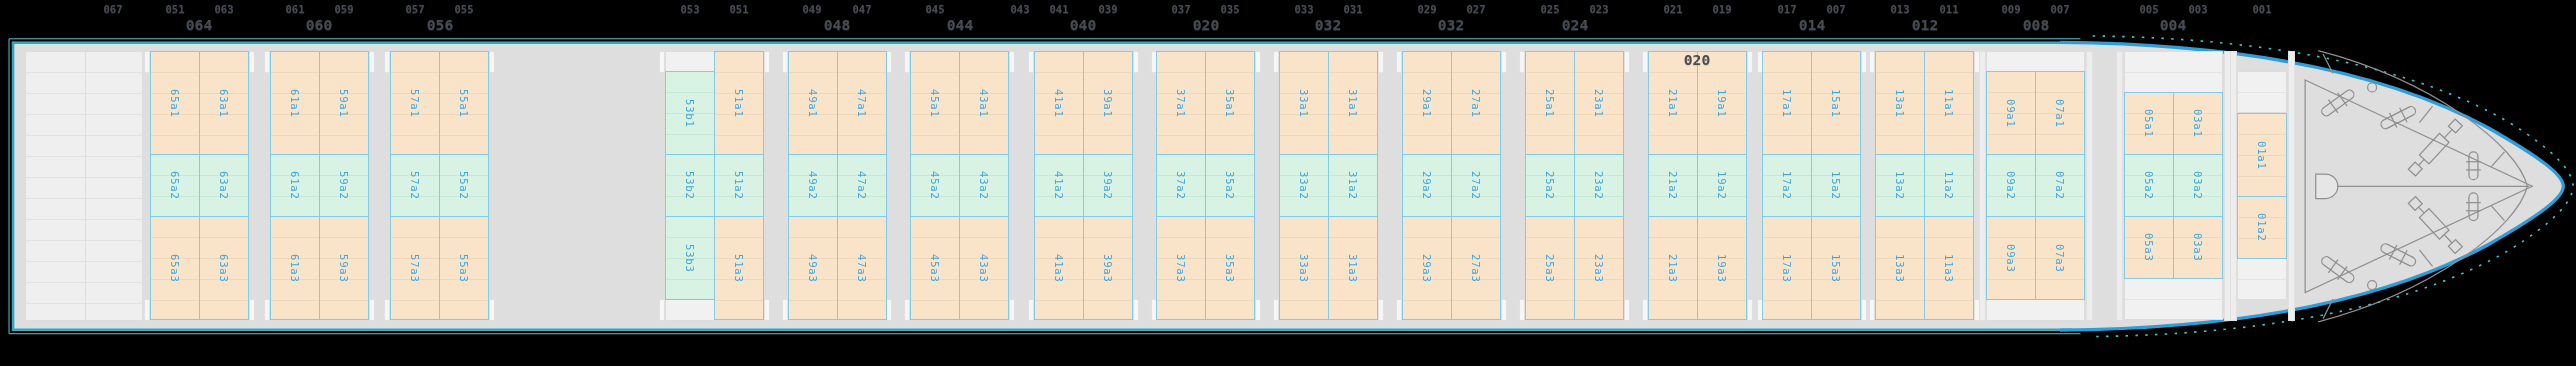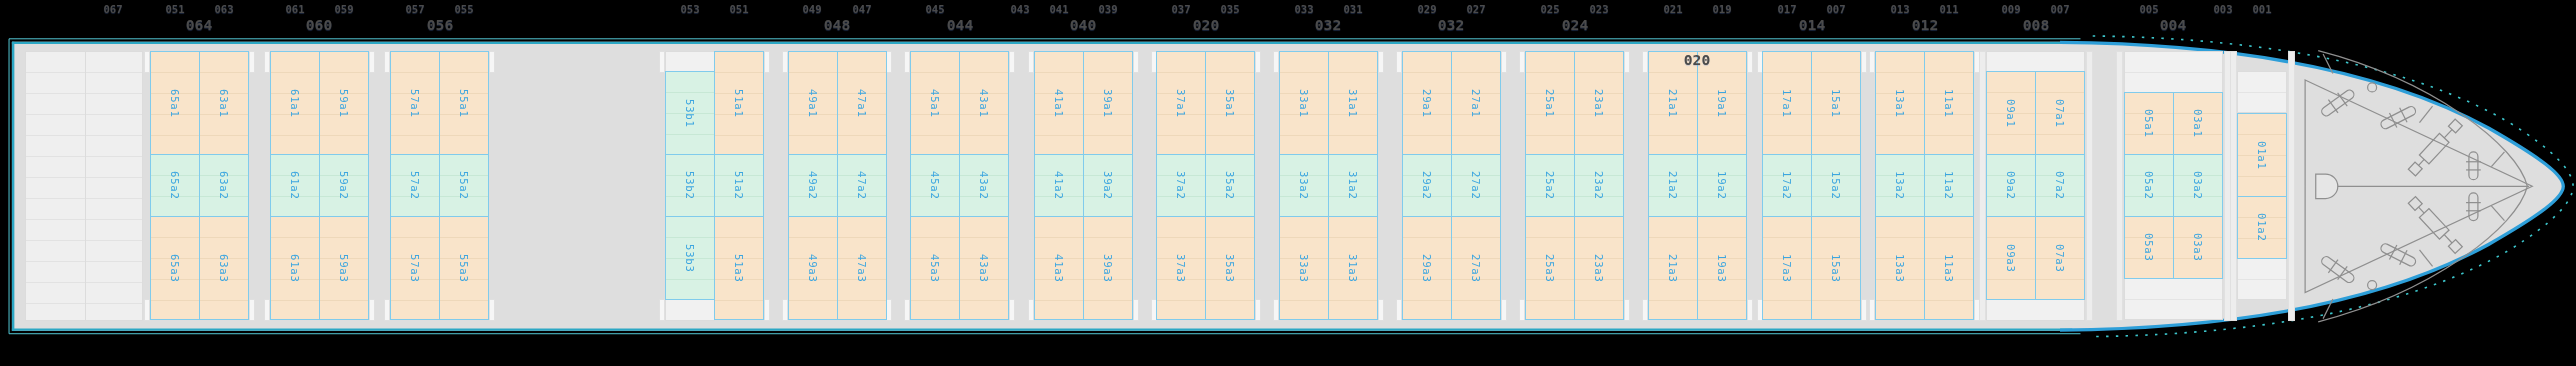--- a/index.html
+++ b/index.html
@@ -527,18 +527,18 @@
       <div class="hdr odd" style="left: 1787px;">017</div>
       <div class="hdr odd" style="left: 1836px;">007</div>
       <div class="hdr even" style="left: 1812px;">014</div>
       <div class="hdr odd" style="left: 1900px;">013</div>
       <div class="hdr odd" style="left: 1949px;">011</div>
       <div class="hdr even" style="left: 1925px;">012</div>
       <div class="hdr odd" style="left: 2011px;">009</div>
       <div class="hdr odd" style="left: 2060px;">007</div>
       <div class="hdr even" style="left: 2036px;">008</div>
       <div class="hdr odd" style="left: 2149px;">005</div>
-      <div class="hdr odd" style="left: 2198px; margin-left: 25px;">003</div>
+      <div class="hdr odd" style="left: 2198px;">003</div>
       <div class="hdr even" style="left: 2173px;">004</div>
       <div class="hdr odd" style="left: 2262px;">001</div>
     </div>
 </div>
 
 
 </body></html>

